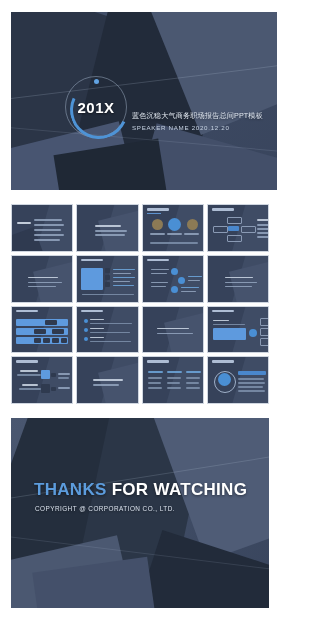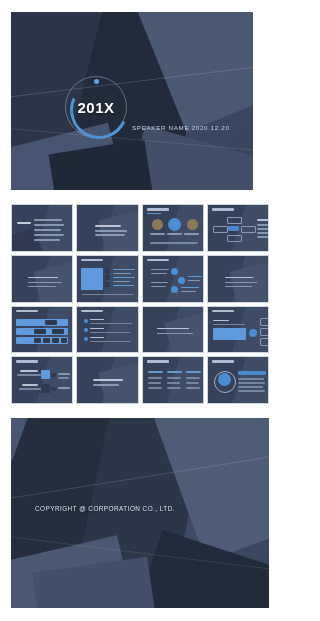--- a/index.html
+++ b/index.html
@@ -9,21 +9,21 @@
     overflow:hidden;position:relative;
   }
   .page{width:280px;height:621px;position:relative;background:#fff;}
 
   
   .slide{position:relative;overflow:hidden;background:#3b4760;}
   .slide .shape{position:absolute;}
 
   
   .hero{
-    position:absolute;left:11px;top:12px;width:242px;height:178px;
+    position:absolute;left:11px;top:12px;width:266px;height:178px;
     background:linear-gradient(135deg,#46536d 0%,#3d4a63 40%,#39455d 100%);
   }
   .hero .sh1{left:-10%;top:-20%;width:70%;height:150%;
     background:#2b3547;transform:rotate(18deg);transform-origin:top left;}
   .hero .sh2{left:28%;top:-30%;width:46%;height:170%;
     background:#222b3a;transform:rotate(14deg);}
   .hero .sh3{right:-20%;top:-35%;width:62%;height:90%;
     background:#4b5871;transform:rotate(-22deg);}
   .hero .sh4{left:-8%;bottom:-40%;width:55%;height:70%;
     background:#485571;transform:rotate(-14deg);}
@@ -155,20 +155,21 @@
     <div class="shape ln2"></div>
 
     <div class="hero-inner">
       <div class="logo-ring">
         <div class="outer"></div>
         <div class="arc"></div>
         <div class="dot"></div>
         <div class="logo-year">201X</div>
       </div>
 
+      <div class="hero-sub">蓝色沉稳大气商务职场报告总间PPT模板</div>
       <div class="hero-meta">SPEAKER NAME   2020.12.20</div>
     </div>
   </div>
 
   <div class="grid">
 
     <div class="thumb">
       <div class="bgA"></div>
       <div class="bgC"></div>
       <div class="ln" style="left:5px;top:17px;width:14px;background:#dbe4f0;"></div>
@@ -368,15 +369,18 @@
     <div class="shape c1"></div>
     <div class="shape c2"></div>
     <div class="shape c3"></div>
     <div class="shape c4"></div>
     <div class="shape c5"></div>
     <div class="shape c6"></div>
     <div class="shape cl1"></div>
     <div class="shape cl2"></div>
   </div>
 
+  <div class="thanks">
+    <span class="blue">THANKS</span><span class="white"> FOR WATCHING</span>
+  </div>
   <div class="copy">COPYRIGHT @ CORPORATION CO., LTD.</div>
 
 </div>
 
 </body></html>

